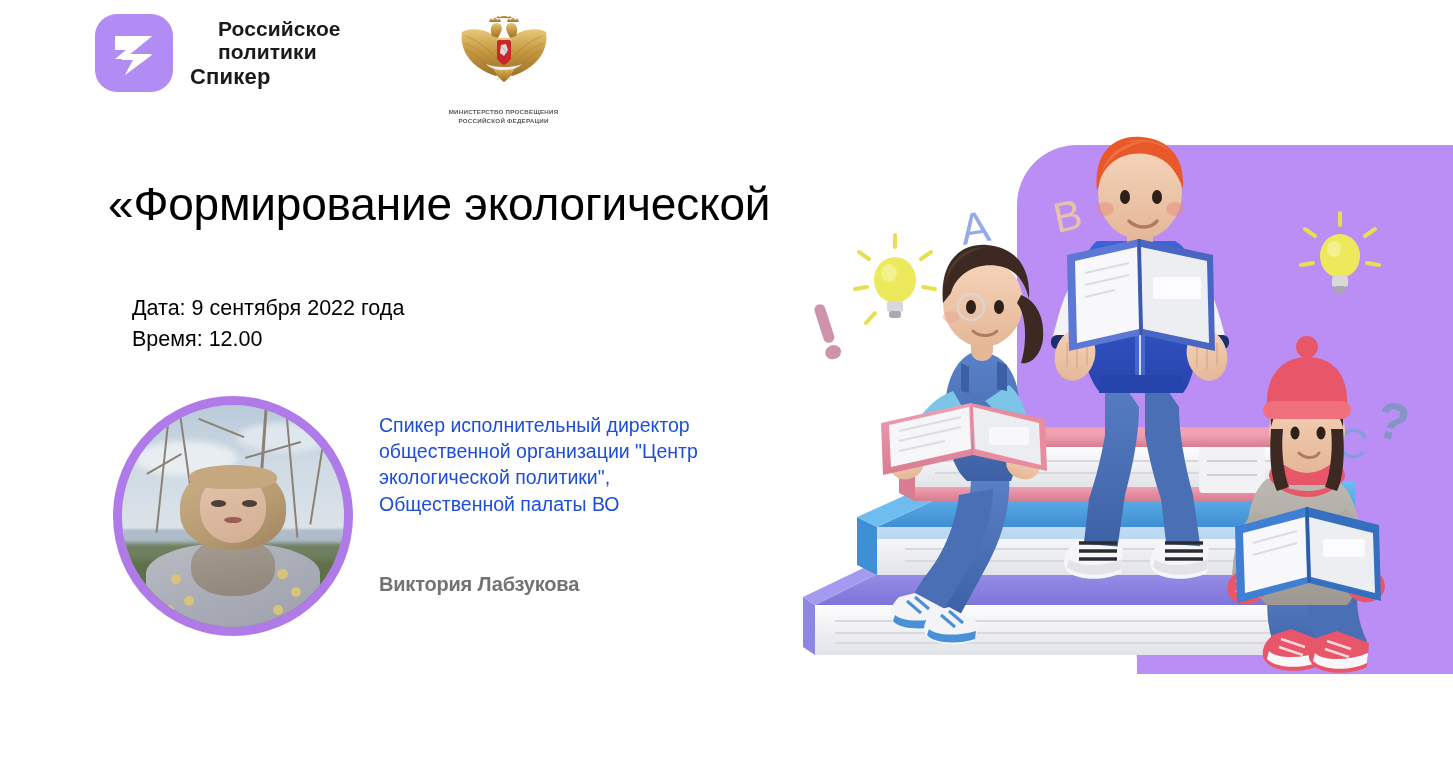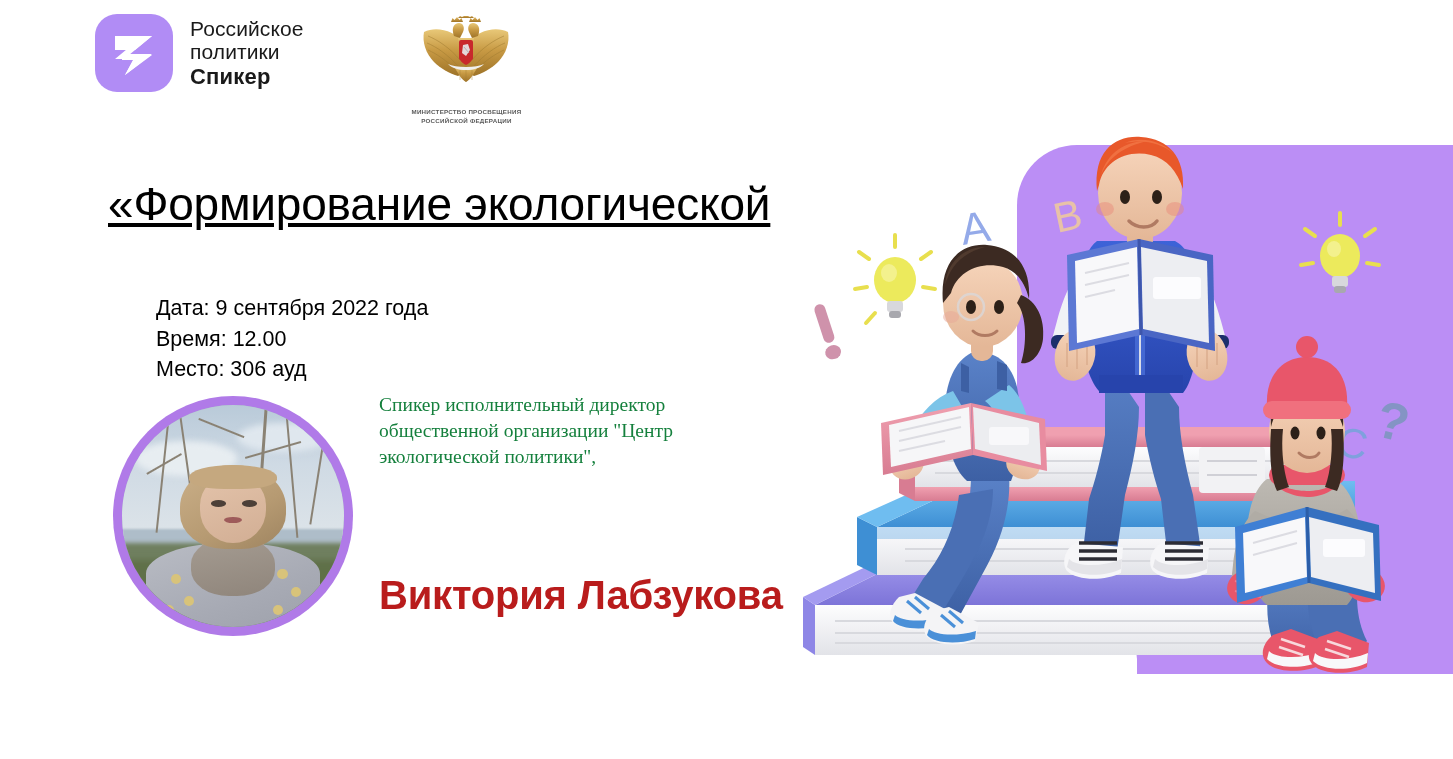--- a/index.html
+++ b/index.html
@@ -52,21 +52,21 @@
     border-radius: 22px;
     position: relative;
     flex: 0 0 auto;
   }
   .znanie-mark svg { position: absolute; left: 0; top: 0; }
   .znanie-text {
     margin-left: 17px;
     line-height: 1.14;
     color: #1a1a1a;
   }
-  .znanie-text .l1, .znanie-text .l2 { font-size: 21px; font-weight: 400; letter-spacing: .1px; }
+  .znanie-text .l1, .znanie-text .l2 { font-size: 21px; font-weight: 700; letter-spacing: .1px; margin-left: 28px; }
   .znanie-text .l3 { font-size: 22px; font-weight: 700; letter-spacing: .2px; }
 
   .ministry {
     margin-left: 108px;
     display: flex; flex-direction: column; align-items: center;
     padding-top: 2px;
   }
   .ministry-caption {
     margin-top: 5px;
     font-size: 6.2px;
@@ -80,29 +80,28 @@
   
   .title {
     position: absolute;
     left: 108px; top: 176px;
     width: 850px;
     font-size: 46px;
     font-weight: 400;
     color: #000000;
     line-height: 1.22;
     letter-spacing: -.2px;
-    text-decoration: underline;
   }
   .title .tl { display: block; }
   .title .tl2 { padding-left: 28px; }
 
   
   .meta {
     position: absolute;
-    left: 156px; top: 293px;
+    left: 132px; top: 293px;
     font-size: 21.5px;
     color: #000;
     line-height: 1.42;
   }
   .meta div { white-space: nowrap; }
 
   
   .portrait {
     position: absolute;
     left: 113px; top: 396px;
@@ -163,34 +162,33 @@
     background:#c5a87f; border-radius: 50% 50% 40% 40%;
   }
   .ph-floral {
     position:absolute; width:4.6%; height:4.6%; border-radius:50%;
     background:#d8c37a;
   }
 
   
   .speaker-desc {
     position: absolute;
-    left: 379px; top: 392px;
+    left: 379px; top: 412px;
     width: 470px;
     font-size: 19.5px;
-    color: #15803d;
+    color: #1d4ed8;
     line-height: 1.345;
-    font-family: Liberation Serif, serif;
   }
   .speaker-desc div { white-space: nowrap; }
   .speaker-name {
     position: absolute;
     left: 379px; top: 573px;
-    font-size: 40px;
+    font-size: 20px;
     font-weight: 700;
-    color: #b91c1c;
+    color: #737373;
     letter-spacing: -.2px;
   }
 
   
   .illus {
     position: absolute;
     left: 795px; top: 135px;
     width: 658px; height: 560px;
   }
   .illus svg { display:block; }
@@ -275,21 +273,20 @@
     </div>
   </div>
 
   <div class="title">
     <span class="tl">«Формирование экологической</span>
   </div>
 
   <div class="meta">
     <div>Дата: 9 сентября 2022 года</div>
     <div>Время: 12.00</div>
-    <div>Место: 306 ауд</div>
   </div>
 
   <div class="portrait">
     <div class="portrait-inner">
       <div class="ph-sky"></div>
       <div class="ph-cloud1"></div>
       <div class="ph-cloud2"></div>
       <div class="ph-water"></div>
       <div class="ph-shore"></div>
       <div class="ph-grass"></div>
@@ -318,20 +315,21 @@
       <div class="ph-floral" style="left:70%;top:74%;"></div>
       <div class="ph-floral" style="left:76%;top:82%;"></div>
       <div class="ph-floral" style="left:68%;top:90%;"></div>
     </div>
   </div>
 
   <div class="speaker-desc">
     <div>Спикер исполнительный директор</div>
     <div>общественной организации "Центр</div>
     <div>экологической политики",</div>
+    <div>Общественной палаты ВО</div>
   </div>
   <div class="speaker-name">Виктория Лабзукова</div>
 
   <div class="illus">
     <svg width="658" height="560" viewBox="0 0 658 560">
       <defs>
         <linearGradient id="bookPink" x1="0" y1="0" x2="0" y2="1">
           <stop offset="0%" stop-color="#f0a0b0"></stop>
             <stop offset="100%" stop-color="#d87c92"></stop>
         </linearGradient>

